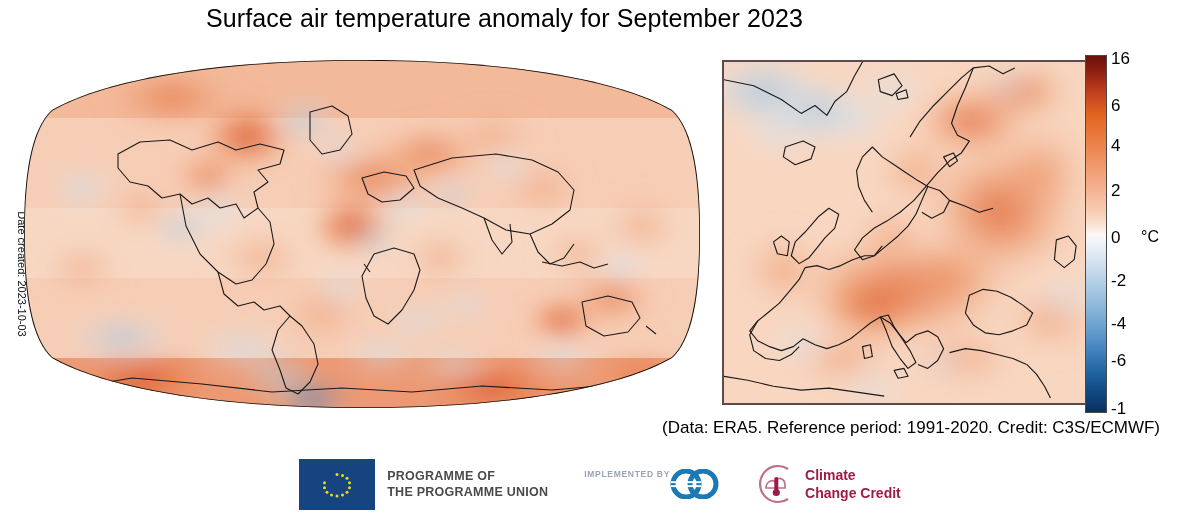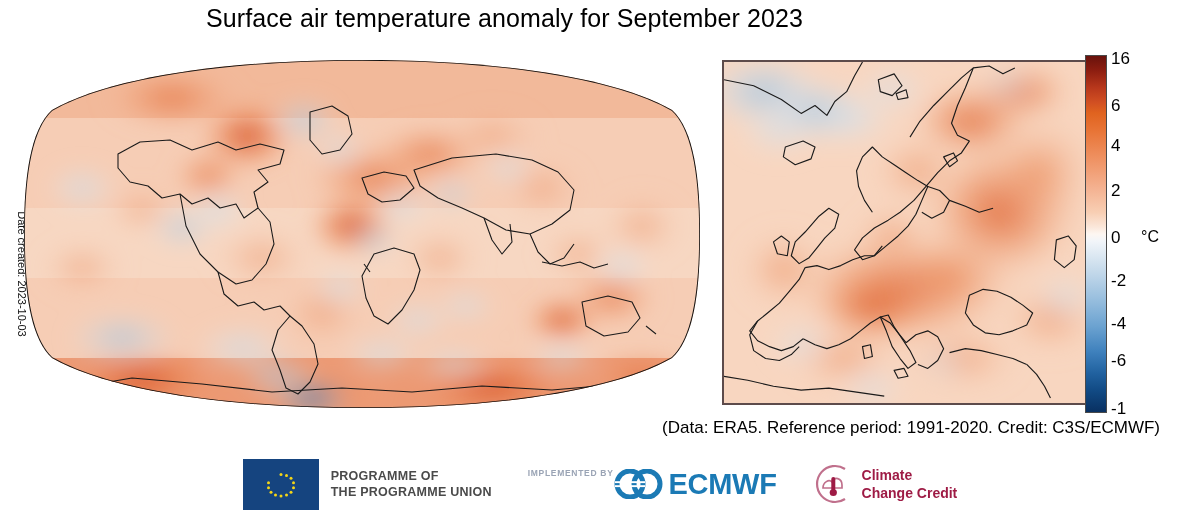--- a/index.html
+++ b/index.html
@@ -483,21 +483,20 @@
 
   <div class="logo" id="logo-ecmwf">
     <div id="ecmwf-sub">IMPLEMENTED BY</div>
     <div id="ecmwf-main">
       <svg id="ecmwf-mark" viewBox="0 0 50 30">
         <circle cx="16" cy="15" r="13" fill="none" stroke="#1b7ab5" stroke-width="5"></circle>
         <circle cx="33" cy="15" r="13" fill="none" stroke="#1b7ab5" stroke-width="5"></circle>
         <rect x="1" y="12.2" width="30" height="1.9" fill="#ffffff"></rect>
         <rect x="1" y="16.2" width="30" height="1.9" fill="#ffffff"></rect>
       </svg>
-      <div id="ecmwf-word">ECMWF</div>
     </div>
   </div>
 
   <div class="logo" id="logo-c3s">
     <svg id="c3s-mark" viewBox="0 0 44 44">
       <path d="M34,7 A18,18 0 1,0 34,37" fill="none" stroke="#c0708c" stroke-width="2.2"></path>
       <path d="M12,26 C12,20 18,17 21,20 C23,14 31,16 31,23 L31,26 Z" fill="none" stroke="#c0708c" stroke-width="1.7"></path>
       <rect x="20.3" y="15" width="4" height="14" rx="2" fill="#9e1b45"></rect>
       <circle cx="22.3" cy="30.5" r="3.6" fill="#9e1b45"></circle>
     </svg>

